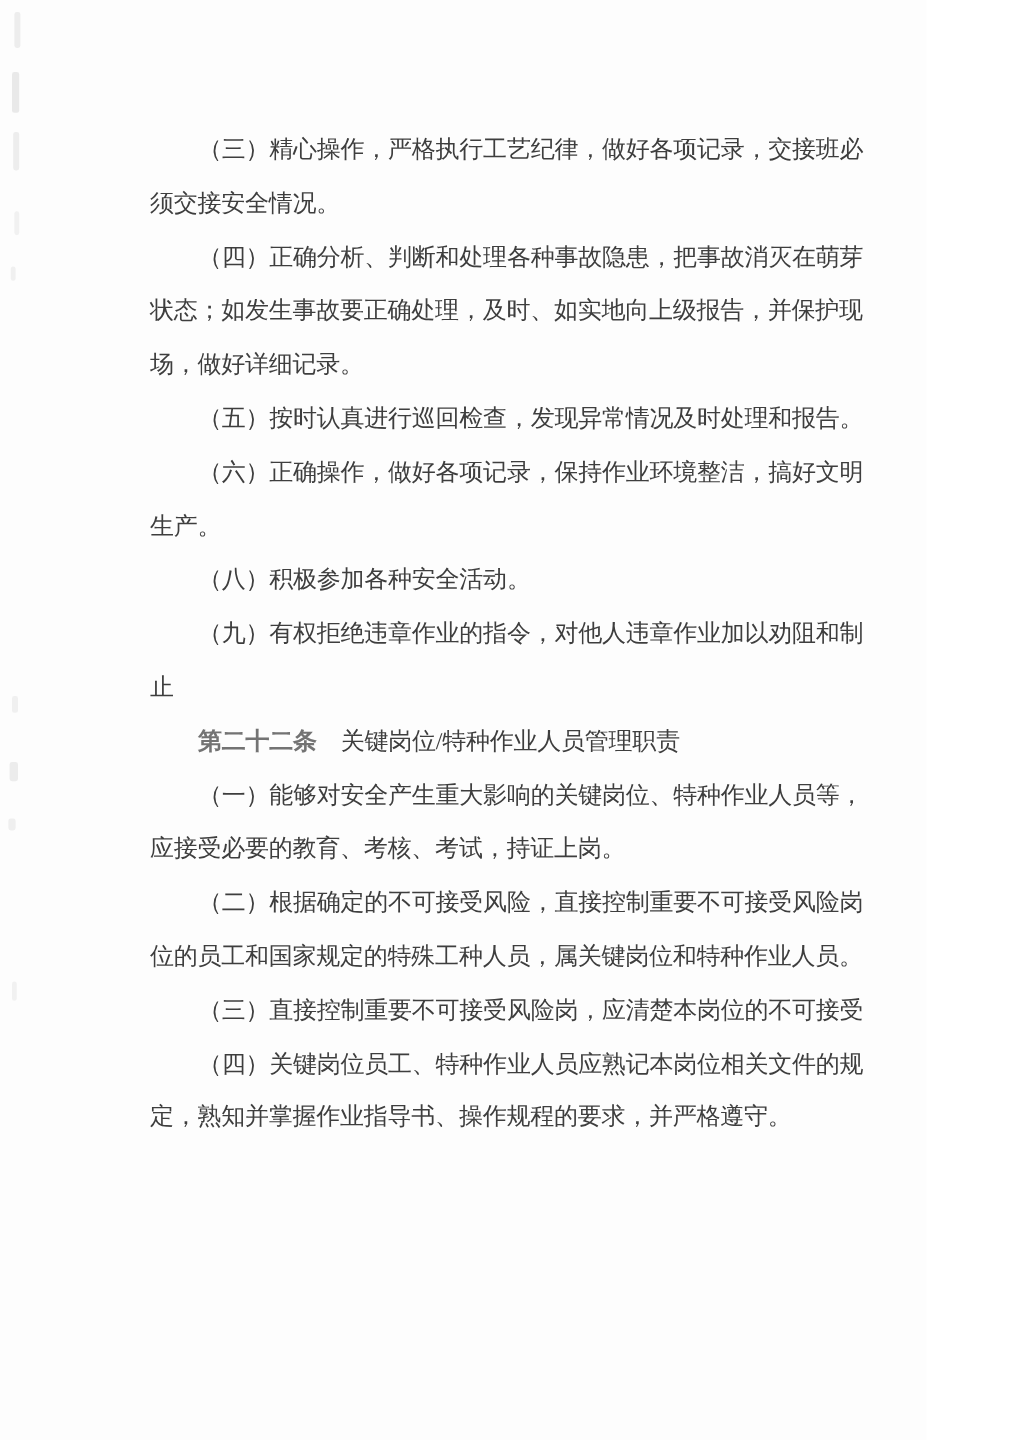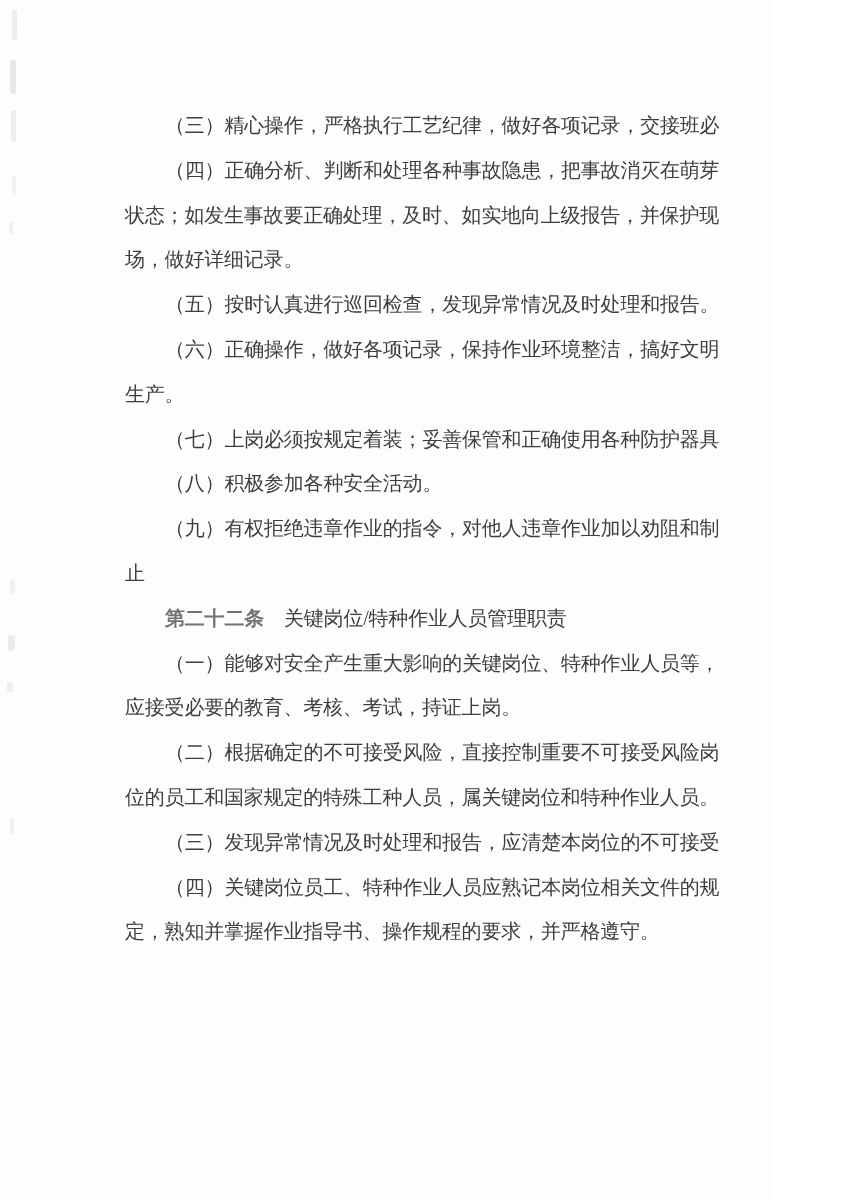--- a/index.html
+++ b/index.html
@@ -49,36 +49,36 @@
     position: absolute;
     border-radius: 2px;
   }
 </style>
 </head>
 <body>
 
 <div class="page">
   <div class="text-block" id="text-block">
       <div class="line indent"><span>（三）精心操作，严格执行工艺纪律，做好各项记录，交接班必</span></div>
+      <div class="line"><span>须交接安全情况。</span></div>
       <div class="line indent"><span>（四）正确分析、判断和处理各种事故隐患，把事故消灭在萌芽</span></div>
       <div class="line"><span>状态；如发生事故要正确处理，及时、如实地向上级报告，并保护现</span></div>
       <div class="line"><span>场，做好详细记录。</span></div>
       <div class="line indent"><span>（五）按时认真进行巡回检查，发现异常情况及时处理和报告。</span></div>
       <div class="line indent"><span>（六）正确操作，做好各项记录，保持作业环境整洁，搞好文明</span></div>
       <div class="line"><span>生产。</span></div>
-      <div class="line indent"><span>（七）上岗必须按规定着装；妥善保管和正确使用各种防护器具</span></div>
       <div class="line indent"><span>（八）积极参加各种安全活动。</span></div>
       <div class="line indent"><span>（九）有权拒绝违章作业的指令，对他人违章作业加以劝阻和制</span></div>
       <div class="line"><span>止</span></div>
       <div class="line indent"><span class="b">第二十二条</span><span class="t-gap">关键岗位/特种作业人员管理职责</span></div>
       <div class="line indent"><span>（一）能够对安全产生重大影响的关键岗位、特种作业人员等，</span></div>
       <div class="line"><span>应接受必要的教育、考核、考试，持证上岗。</span></div>
       <div class="line indent"><span>（二）根据确定的不可接受风险，直接控制重要不可接受风险岗</span></div>
       <div class="line"><span>位的员工和国家规定的特殊工种人员，属关键岗位和特种作业人员。</span></div>
-      <div class="line indent"><span>（三）发现异常情况及时处理和报告，应清楚本岗位的不可接受</span></div>
+      <div class="line indent"><span>（三）直接控制重要不可接受风险岗，应清楚本岗位的不可接受</span></div>
       <div class="line indent"><span>（四）关键岗位员工、特种作业人员应熟记本岗位相关文件的规</span></div>
       <div class="line"><span>定，熟知并掌握作业指导书、操作规程的要求，并严格遵守。</span></div>
     </div>
   <div id="artifact-layer">
       <div class="artifact" style="left: 12px; top: 10px; width: 5px; height: 30px; background: rgb(237, 237, 237);"></div>
       <div class="artifact" style="left: 10px; top: 60px; width: 6px; height: 34px; background: rgb(233, 233, 233);"></div>
       <div class="artifact" style="left: 11px; top: 110px; width: 5px; height: 32px; background: rgb(237, 237, 237);"></div>
       <div class="artifact" style="left: 12px; top: 176px; width: 4px; height: 20px; background: rgb(241, 241, 241);"></div>
       <div class="artifact" style="left: 9px; top: 222px; width: 4px; height: 12px; background: rgb(240, 240, 240);"></div>
       <div class="artifact" style="left: 10px; top: 580px; width: 5px; height: 14px; background: rgb(240, 240, 240);"></div>

